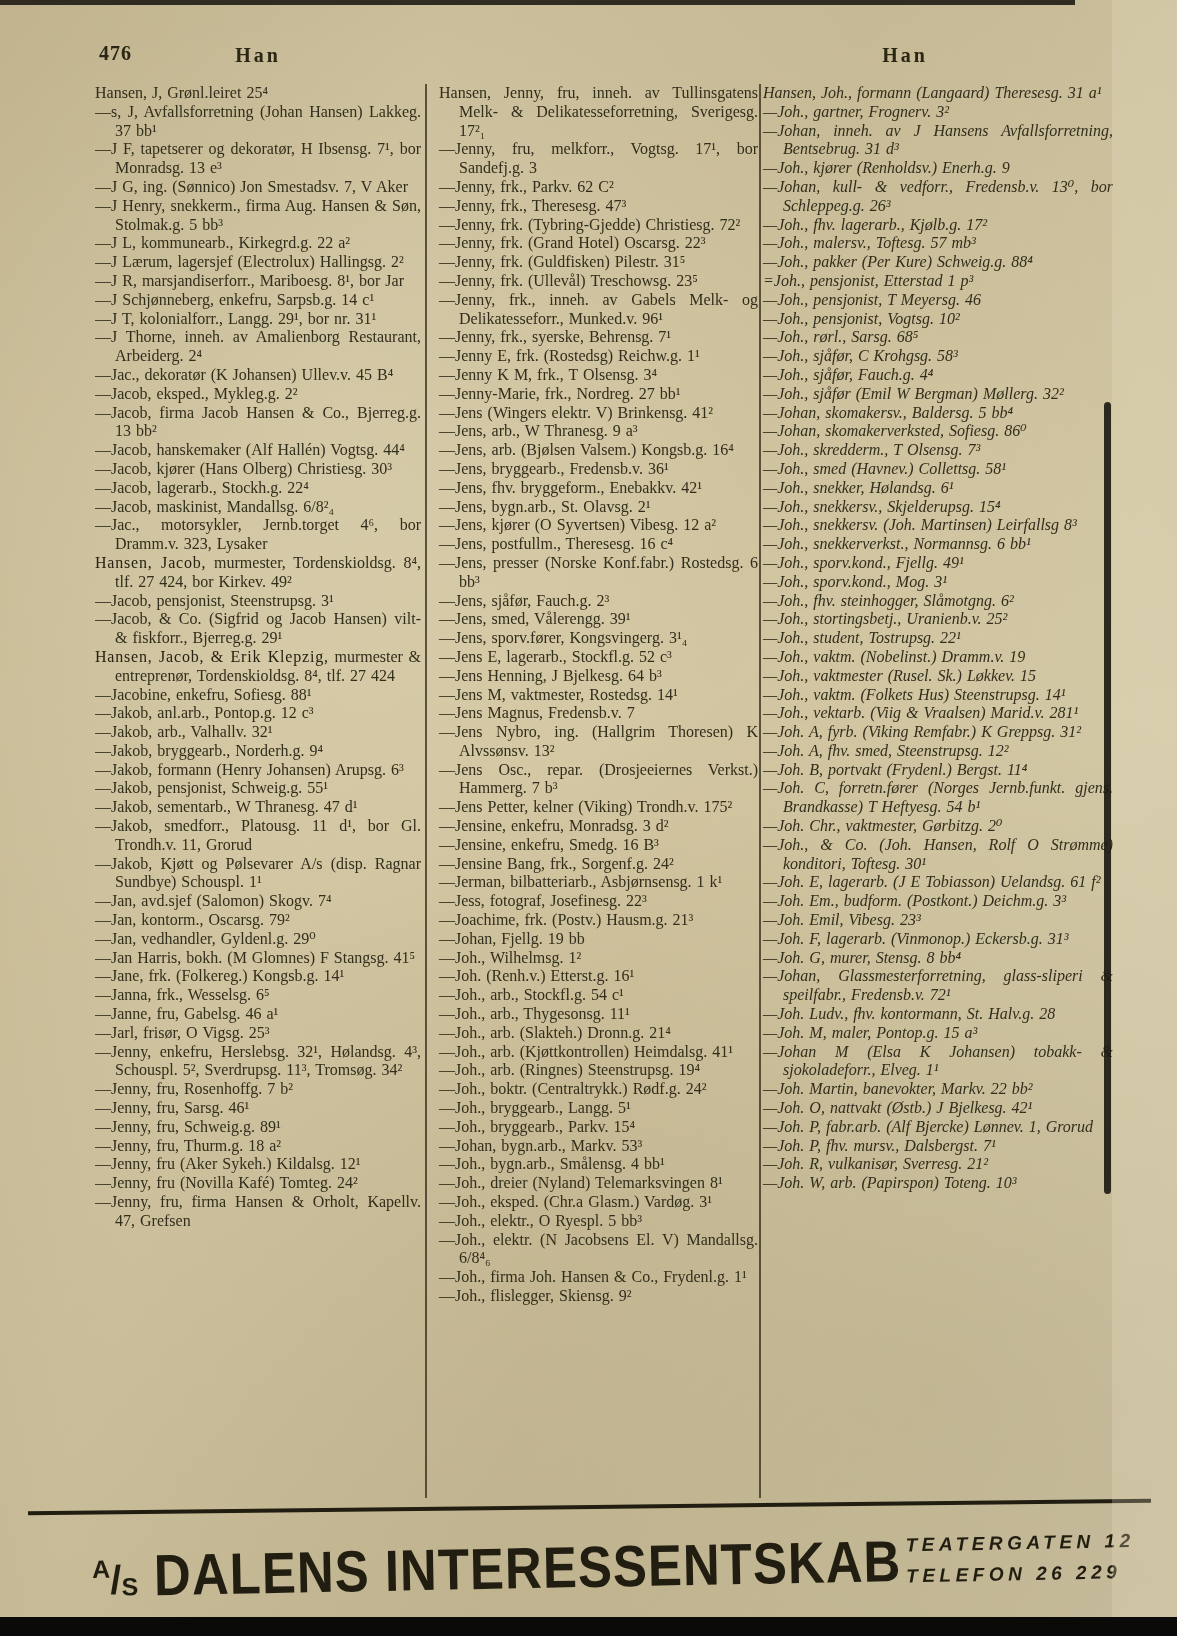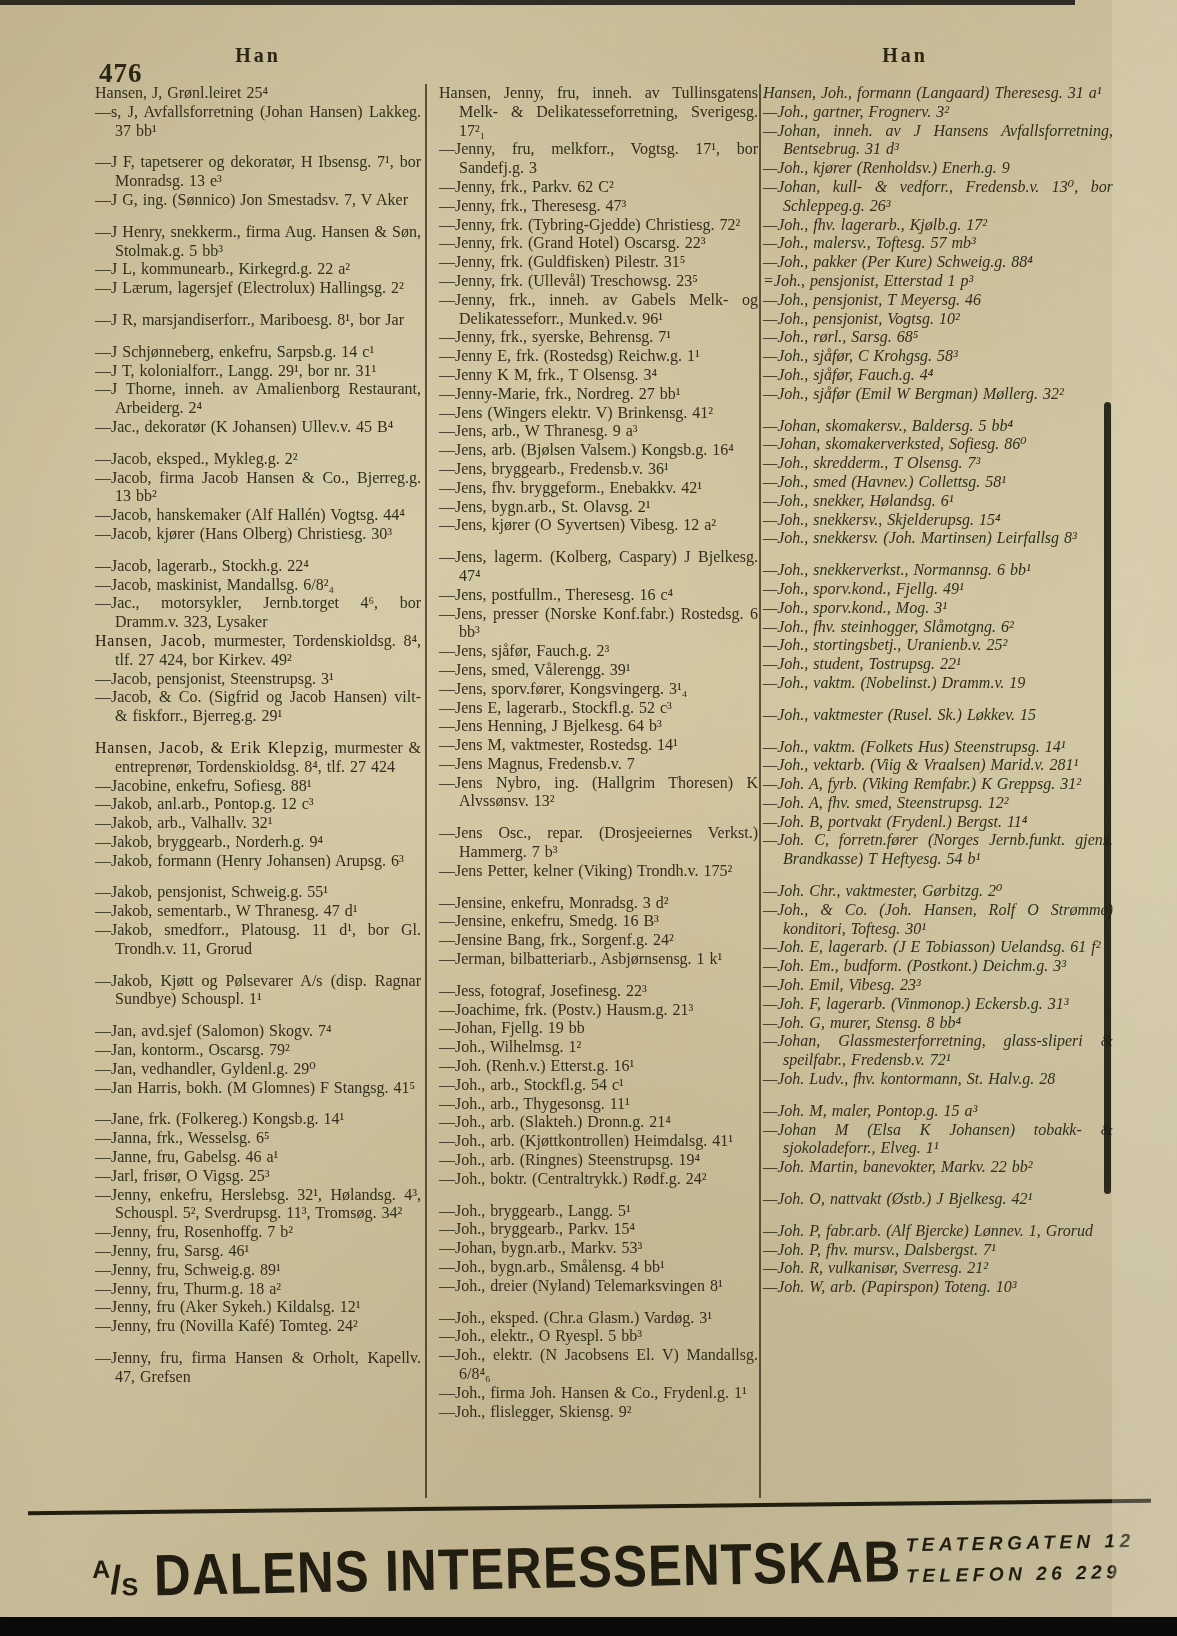--- a/index.html
+++ b/index.html
@@ -18,31 +18,31 @@
       radial-gradient(ellipse 700px 500px at 30% 30%, rgba(255,250,230,.10), rgba(0,0,0,0)),
       radial-gradient(ellipse 900px 700px at 80% 85%, rgba(90,75,40,.10), rgba(0,0,0,0)),
       radial-gradient(ellipse 1400px 1100px at 50% 45%, rgba(0,0,0,0), rgba(70,60,30,.12));
   }
   .edge-top { position:absolute; top:0; left:0; width:1075px; height:5px; background:#15130e; opacity:.85; }
   .edge-bottom { position:absolute; bottom:0; left:0; width:100%; height:19px; background:#0a0a08; }
   .edge-right-line { position:absolute; left:1104px; top:402px; width:7px; height:792px; background:#1d1b12; border-radius:4px; opacity:.92; }
   .edge-right-paper { position:absolute; left:1112px; top:0; right:0; height:1617px; background:rgba(236,228,198,.25); }
 
   .header { position:absolute; top:42px; left:95px; width:1020px; height:32px; color:#2b2714; font-weight:bold; }
-  .page-num { position:absolute; left:4px; top:16px; font-size:27px; letter-spacing:1px;font-family:Liberation Serif, serif; }
+  .page-num { position:absolute; left:4px; top:0; font-size:20px; letter-spacing:1px;font-family:Liberation Serif, serif; }
   .head-left { position:absolute; left:63px; top:2px; width:200px; text-align:center; font-size:20px; letter-spacing:3px; }
   .head-right { position:absolute; left:710px; top:2px; width:200px; text-align:center; font-size:20px; letter-spacing:3px; }
 
   .cols { position:absolute; top:84px; left:95px; width:1020px; height:1414px; display:flex; color:#322e1c; }
   .col { font-size:16px; line-height:18.8px; overflow:hidden; box-sizing:border-box; }
   .col-1 { width:330px; padding-right:4px; }
   .col-2 { width:334px; border-left:2px solid rgba(48,43,26,.75); padding-left:12px; padding-right:1px; }
   .col-3 { flex:1; border-left:2px solid rgba(48,43,26,.75); padding-left:2px; padding-right:2px;font-style:italic; }
   .entry { margin:0; text-align:justify; text-indent:-20px; padding-left:20px; word-spacing:1px; }
-  .entry.gap { margin-top:13px; }
+  .entry.gap { margin-top:0; }
   .entry b { font-weight:400; letter-spacing:.8px; color:#262211; }
 
   .ad-rule { position:absolute; left:28px; right:26px; top:1505px; height:4px; background:#211d10; transform:rotate(-.65deg); }
   .ad { position:absolute; left:92px; right:38px; top:1518px; height:96px; color:#211d10;
         font-family:"Liberation Sans","DejaVu Sans",sans-serif; display:flex; justify-content:space-between;
         align-items:center; transform:rotate(-1.1deg); }
   .ad-left { display:flex; align-items:baseline; gap:16px; white-space:nowrap; }
   .ad-as { font-weight:700; }
   .as-a { font-size:25px; vertical-align:16px; }
   .as-slash { font-size:40px; }
@@ -128,21 +128,20 @@
       <p class="entry">—Jenny E, frk. (Rostedsg) Reichw.g. 1¹</p>
       <p class="entry">—Jenny K M, frk., T Olsensg. 3⁴</p>
       <p class="entry">—Jenny-Marie, frk., Nordreg. 27 bb¹</p>
       <p class="entry">—Jens (Wingers elektr. V) Brinkensg. 41²</p>
       <p class="entry">—Jens, arb., W Thranesg. 9 a³</p>
       <p class="entry">—Jens, arb. (Bjølsen Valsem.) Kongsb.g. 16⁴</p>
       <p class="entry">—Jens, bryggearb., Fredensb.v. 36¹</p>
       <p class="entry">—Jens, fhv. bryggeform., Enebakkv. 42¹</p>
       <p class="entry">—Jens, bygn.arb., St. Olavsg. 2¹</p>
       <p class="entry">—Jens, kjører (O Syvertsen) Vibesg. 12 a²</p>
-      <p class="entry gap">—Jens, lagerm. (Kolberg, Caspary) J Bjelkesg. 47⁴</p>
       <p class="entry">—Jens, postfullm., Theresesg. 16 c⁴</p>
       <p class="entry">—Jens, presser (Norske Konf.fabr.) Rostedsg. 6 bb³</p>
       <p class="entry">—Jens, sjåfør, Fauch.g. 2³</p>
       <p class="entry">—Jens, smed, Vålerengg. 39¹</p>
       <p class="entry">—Jens, sporv.fører, Kongsvingerg. 3¹₄</p>
       <p class="entry">—Jens E, lagerarb., Stockfl.g. 52 c³</p>
       <p class="entry">—Jens Henning, J Bjelkesg. 64 b³</p>
       <p class="entry">—Jens M, vaktmester, Rostedsg. 14¹</p>
       <p class="entry">—Jens Magnus, Fredensb.v. 7</p>
       <p class="entry">—Jens Nybro, ing. (Hallgrim Thoresen) K Alvssønsv. 13²</p>

